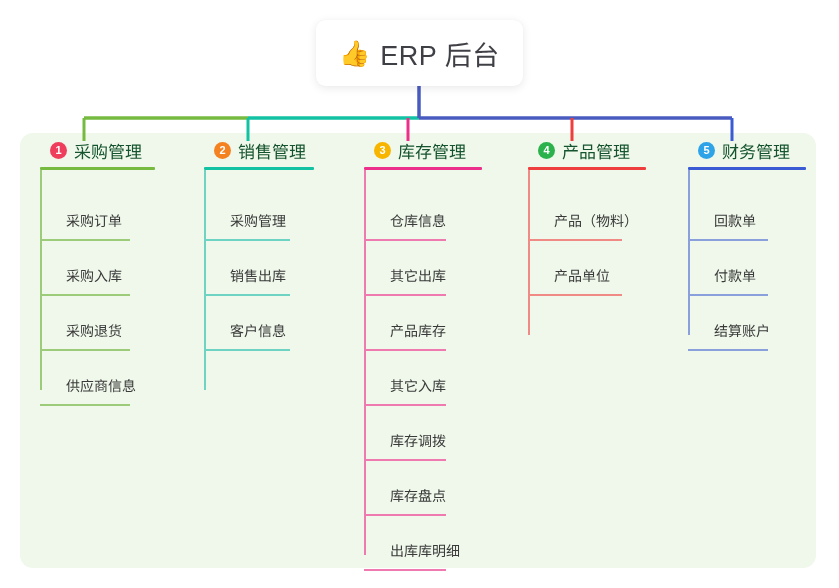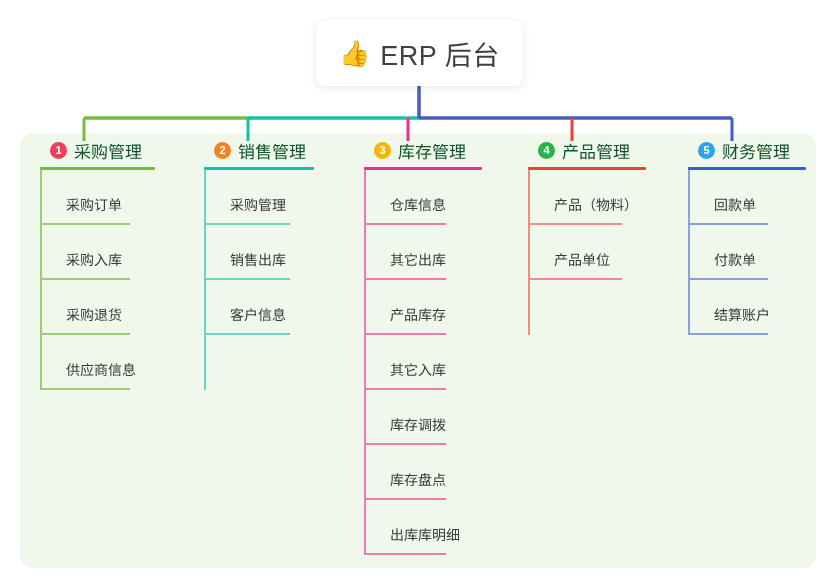--- a/index.html
+++ b/index.html
@@ -108,21 +108,21 @@
     white-space: nowrap;
   }
   .head-rule {
     height: 3px;
     border-radius: 1px;
     margin-left: 8px;
   }
   .items {
     position: relative;
     margin-left: 8px;
-    padding-top: 0;
+    padding-top: 16px;
   }
   .spine {
     position: absolute;
     left: 0;
     top: 0;
     width: 2px;
   }
   .item {
     position: relative;
     height: 55px;

